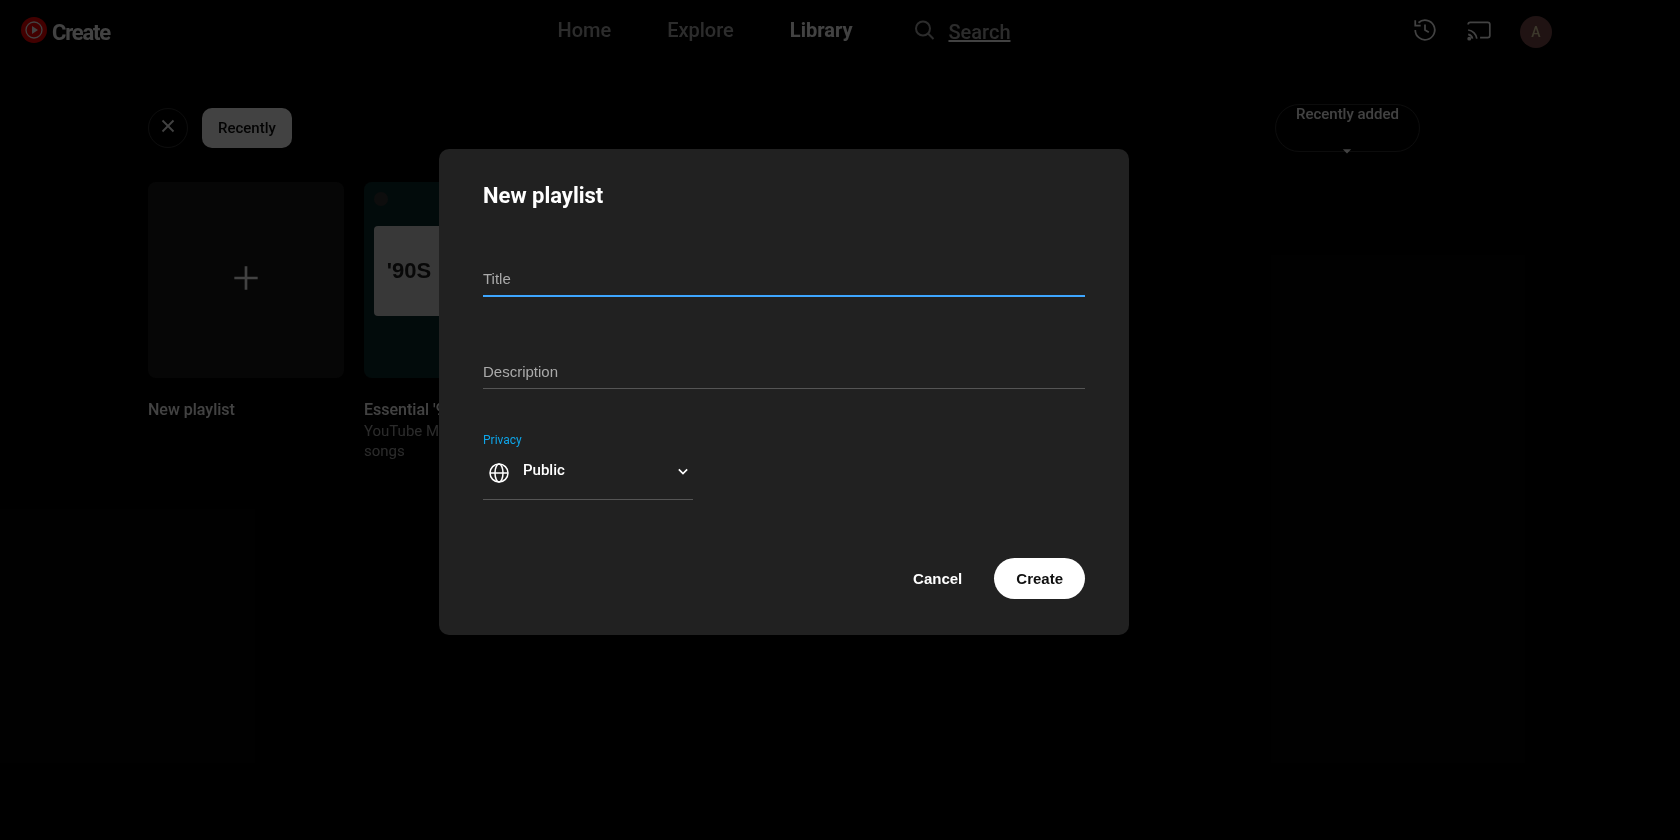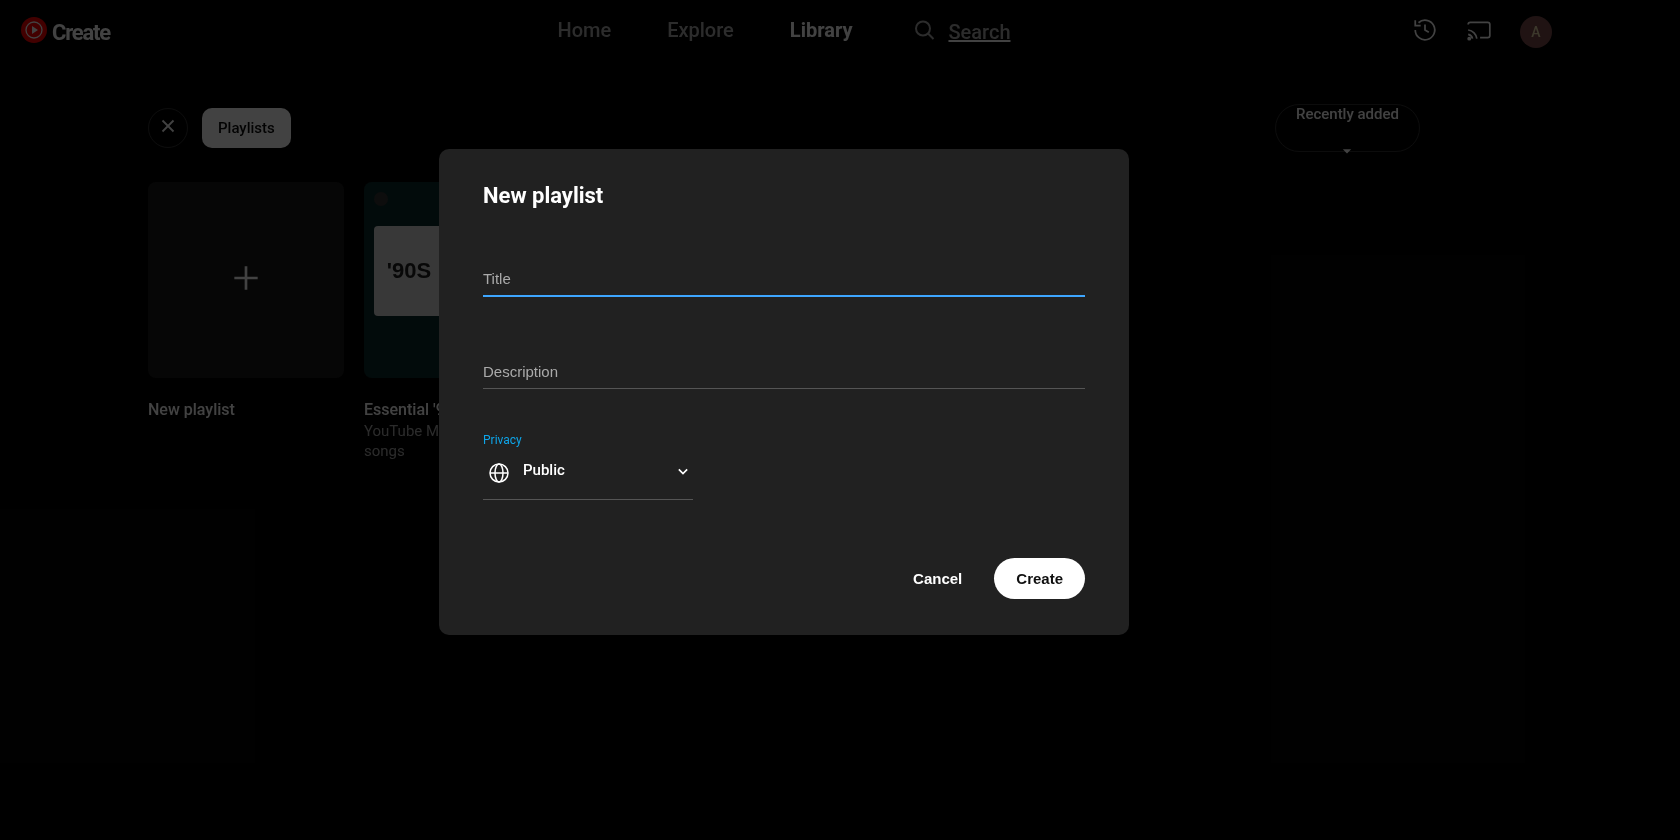--- a/index.html
+++ b/index.html
@@ -119,21 +119,21 @@
   <div class="filter-bar">
     <div class="close-chip">
       <span>
         <svg viewBox="0 0 24 24" stroke="#fff" stroke-width="2">
           <line x1="6" y1="6" x2="18" y2="18"></line>
           <line x1="6" y1="18" x2="18" y2="6"></line>
         </svg>
       </span>
     </div>
     <div class="chip">
-      <span>Playlists</span>
+      <span>Recently</span>
     </div>
     <div class="sort-drop">
       <span>Recently added</span>
       <span>
         <svg viewBox="0 0 24 24" fill="#fff">
             <path d="M7 10l5 5 5-5z"></path>
           </svg>
       </span>
     </div>
   </div>

